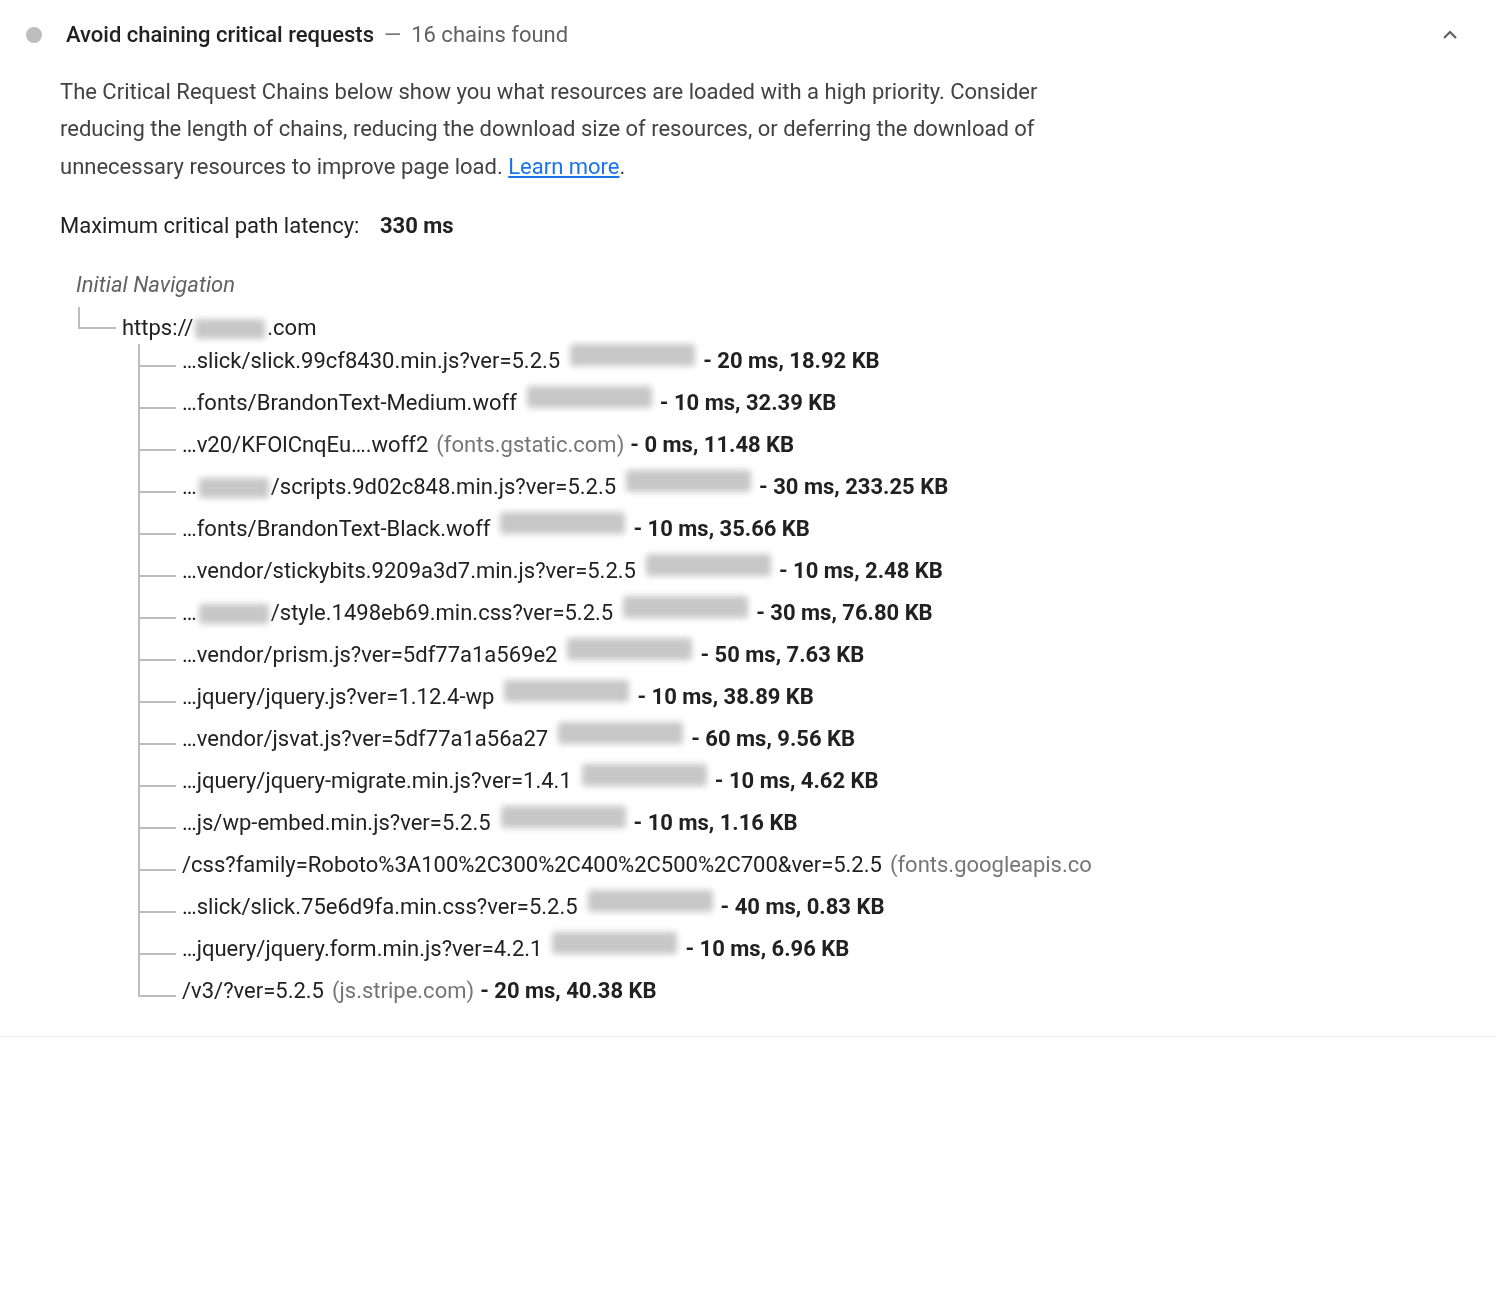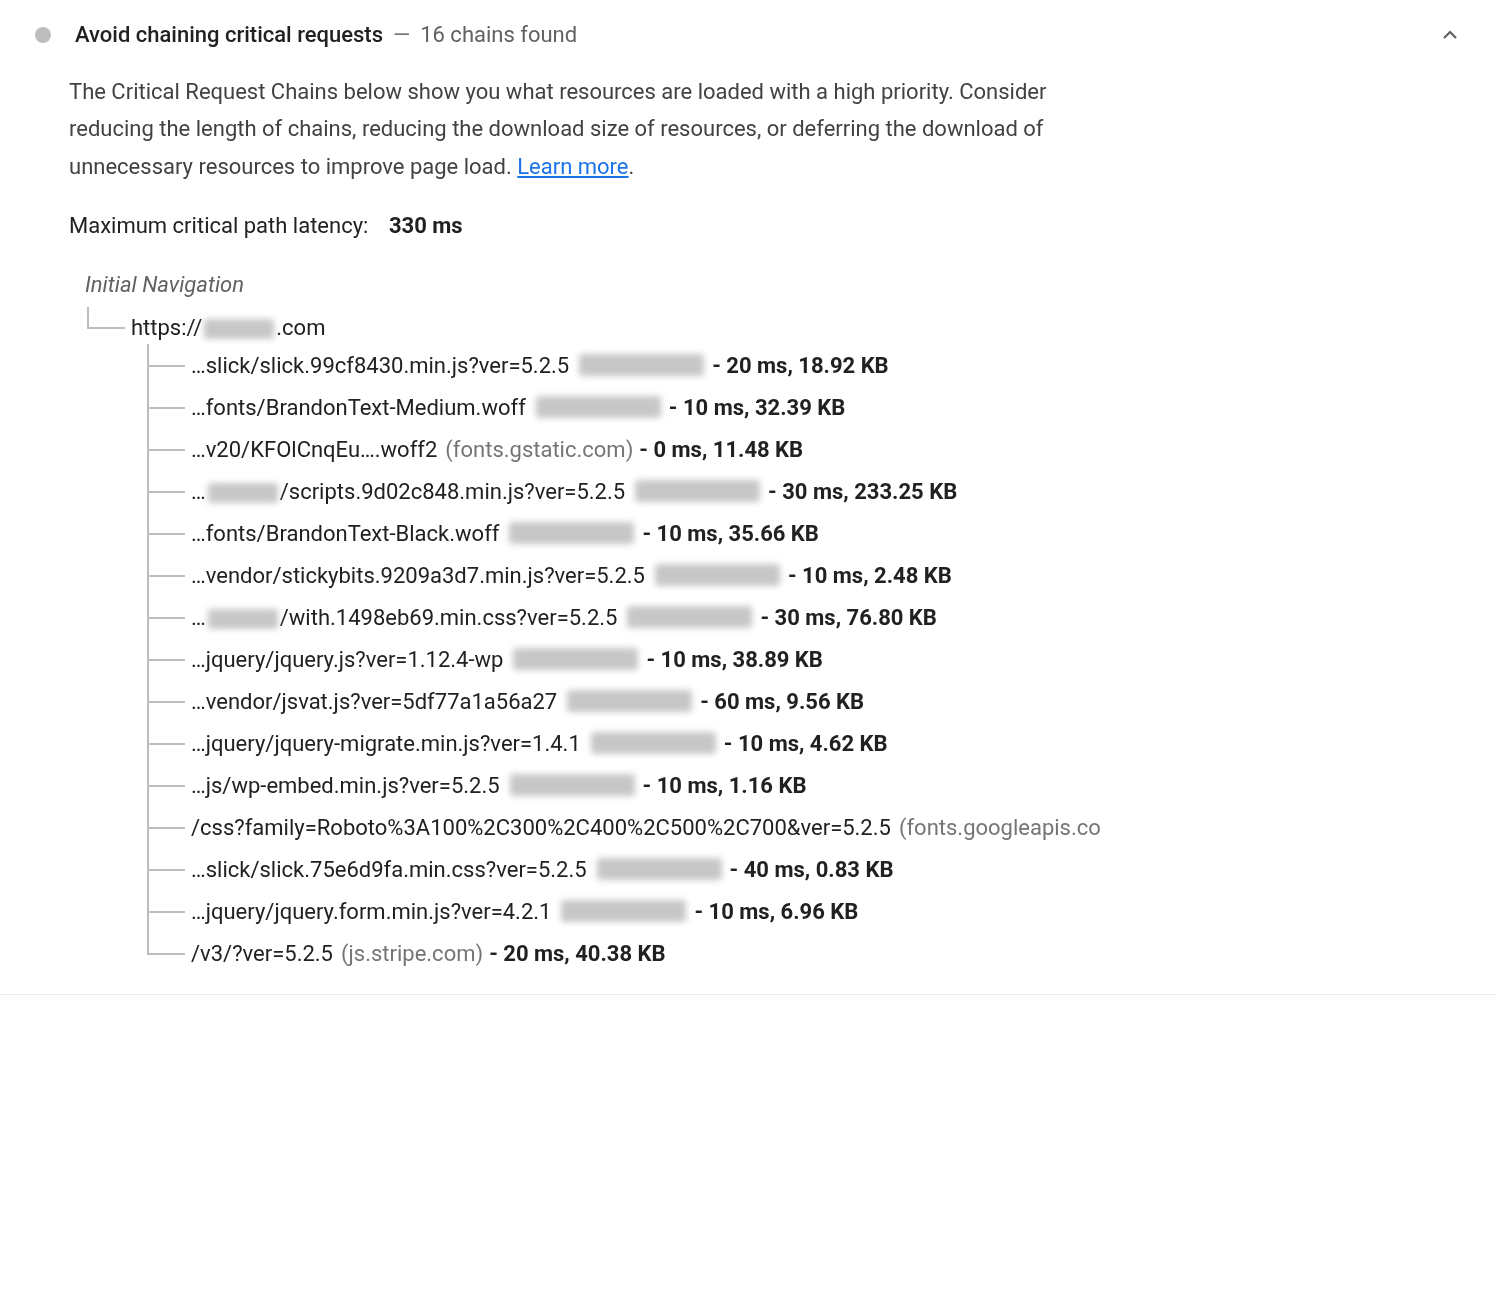--- a/index.html
+++ b/index.html
@@ -7,21 +7,21 @@
       margin: 0;
       padding: 0;
       font-family: Roboto, -apple-system, BlinkMacSystemFont, "Segoe UI", Helvetica, Arial, sans-serif;
       background: #fff;
       color: #212121;
       font-size: 21px;
       line-height: 1.5;
       width: 1496px;
     }
     .audit-container {
-      padding: 16px 12px 20px 21px;
+      padding: 16px 12px 20px 12px;
       background: #fff;
       border-bottom: 1px solid #ebebeb;
     }
     .audit-header {
       display: flex;
       align-items: center;
       padding: 2px 0 10px 0;
       cursor: pointer;
     }
     .status-dot {
@@ -119,21 +119,21 @@
     .root-url {
       font-size: 22px;
       color: #212121;
       margin-top: 6px;
     }
     .children {
       position: relative;
     }
     .child-row {
       display: flex;
-      align-items: center;
+      align-items: flex-start;
       height: 42px;
       font-size: 22px;
     }
     .connector-child {
       width: 122px;
       height: 42px;
       position: relative;
       flex-shrink: 0;
     }
     .connector-child::before {
@@ -252,23 +252,29 @@
           <span class="metrics"> - 10 ms, 35.66 KB</span>
         </div>
         <div class="child-row">
           <span class="connector-child"></span>
           <span class="child-path">…vendor/stickybits.9209a3d7.min.js?ver=5.2.5</span>
           <span class="blurred blur-md" style="margin-left: 10px;">xxxxxxxxx</span>
           <span class="metrics"> - 10 ms, 2.48 KB</span>
         </div>
         <div class="child-row">
           <span class="connector-child"></span>
-          <span class="child-path"><span>…</span><span class="blurred blur-sm">xxxxx</span><span>/with.1498eb69.min.css?ver=5.2.5</span></span>
+          <span class="child-path"><span>…</span><span class="blurred blur-sm">xxxxx</span><span>/style.1498eb69.min.css?ver=5.2.5</span></span>
           <span class="blurred blur-md" style="margin-left: 10px;">xxxxxxxxx</span>
           <span class="metrics"> - 30 ms, 76.80 KB</span>
+        </div>
+        <div class="child-row">
+          <span class="connector-child"></span>
+          <span class="child-path">…vendor/prism.js?ver=5df77a1a569e2</span>
+          <span class="blurred blur-md" style="margin-left: 10px;">xxxxxxxxx</span>
+          <span class="metrics"> - 50 ms, 7.63 KB</span>
         </div>
         <div class="child-row">
           <span class="connector-child"></span>
           <span class="child-path">…jquery/jquery.js?ver=1.12.4-wp</span>
           <span class="blurred blur-md" style="margin-left: 10px;">xxxxxxxxx</span>
           <span class="metrics"> - 10 ms, 38.89 KB</span>
         </div>
         <div class="child-row">
           <span class="connector-child"></span>
           <span class="child-path">…vendor/jsvat.js?ver=5df77a1a56a27</span>

